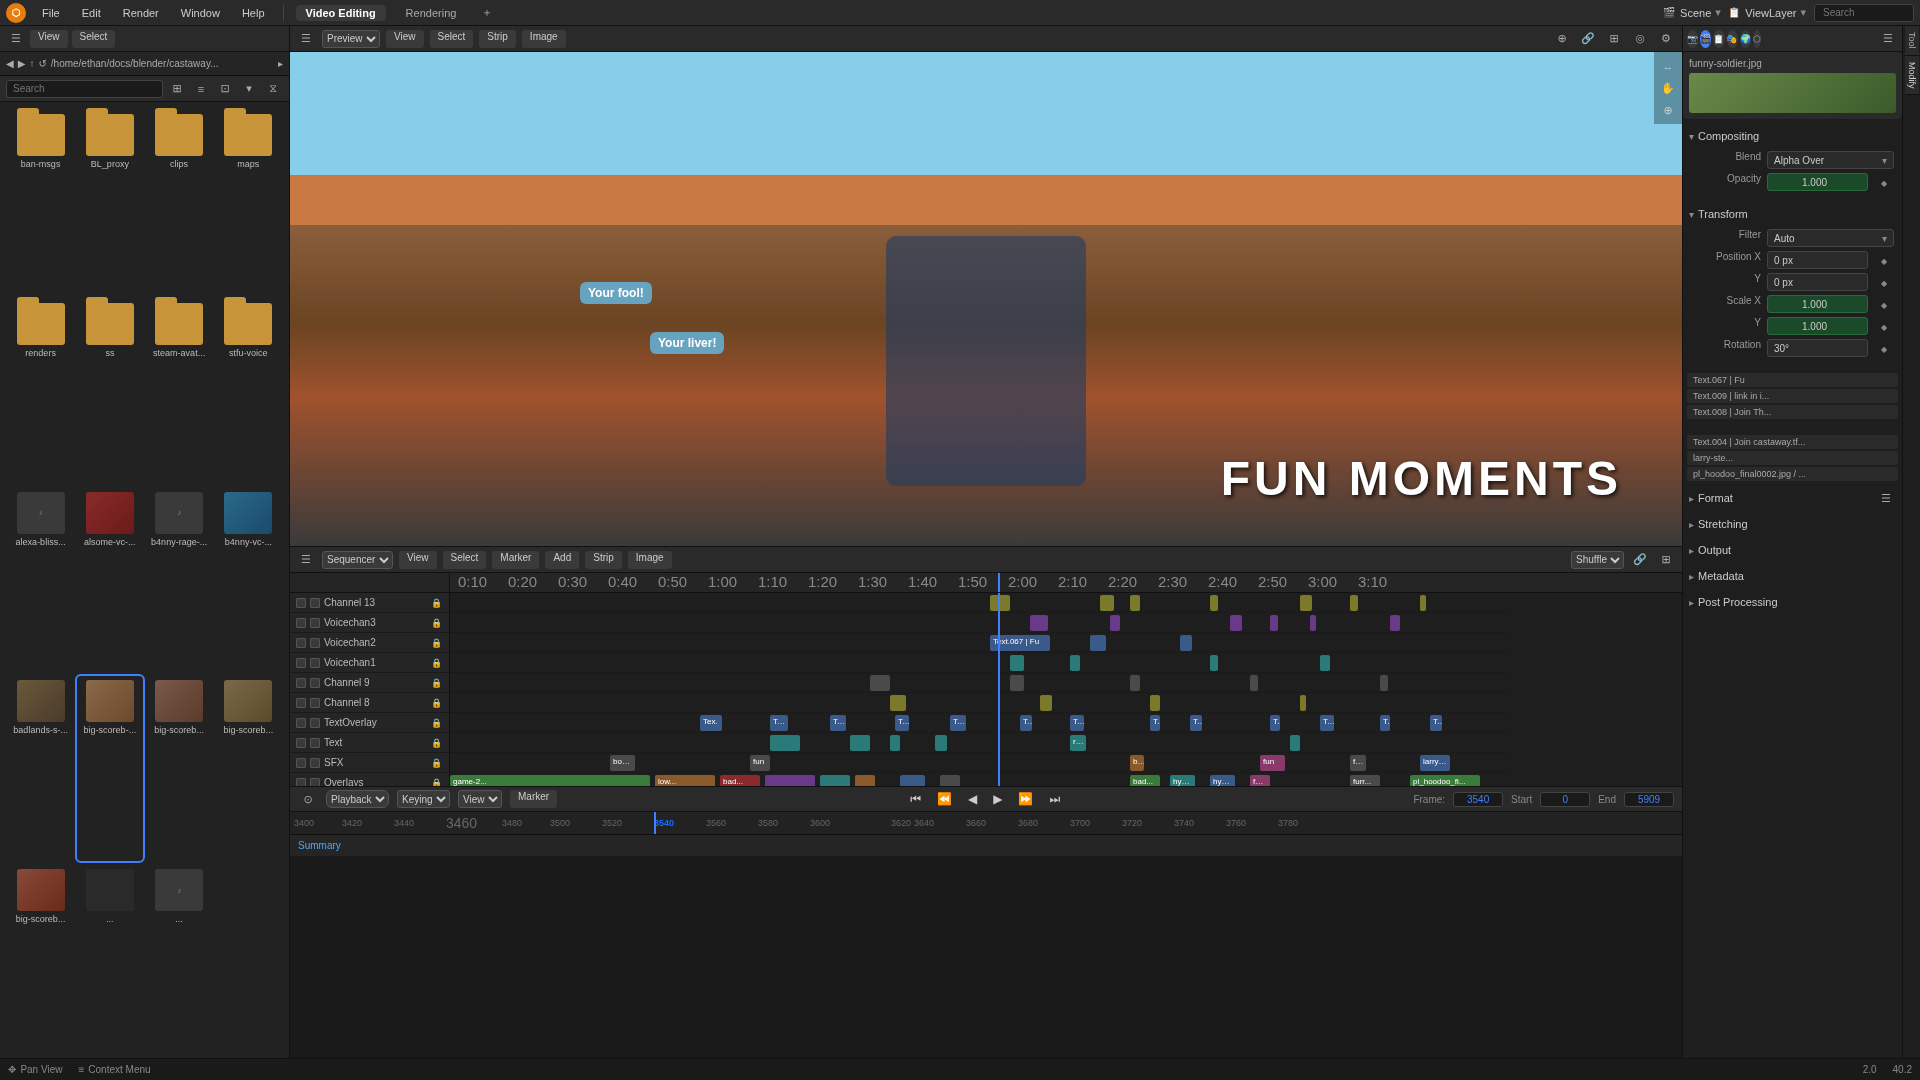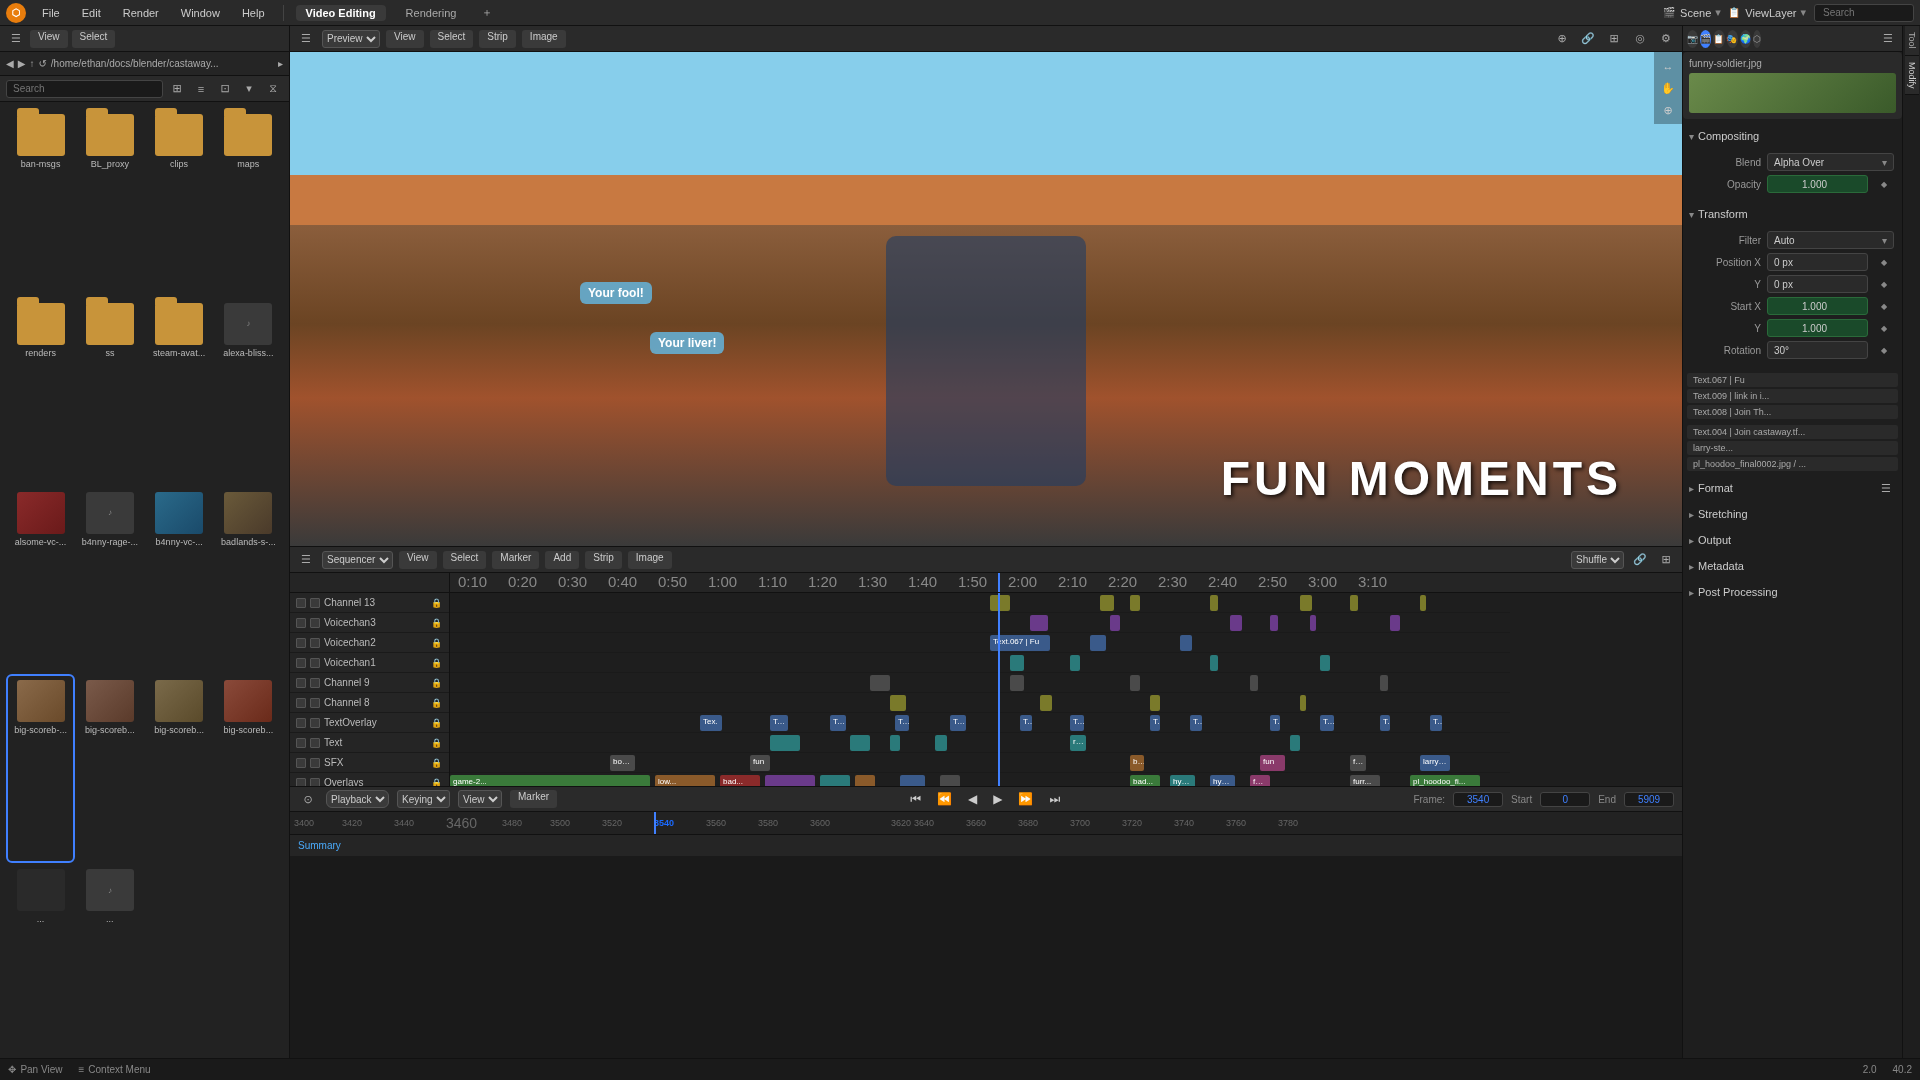--- a/index.html
+++ b/index.html
@@ -414,21 +414,21 @@
     }
 
     .props-arrow { color: #888; font-size: 10px; }
 
     .props-body {
       padding: 4px 8px;
     }
 
     .prop-row {
       display: flex;
-      align-items: center;
+      align-items: flex-start;
       height: 22px;
       gap: 6px;
     }
 
     .prop-label {
       width: 70px;
       font-size: 10px;
       color: #999;
       text-align: right;
     }
@@ -650,20 +650,24 @@
         <span class="file-label">renders</span>
       </div>
       <div class="file-item">
         <div class="folder-icon"></div>
         <span class="file-label">ss</span>
       </div>
       <div class="file-item">
         <div class="folder-icon"></div>
         <span class="file-label">steam-avat...</span>
       </div>
+      <div class="file-item">
+        <div class="folder-icon"></div>
+        <span class="file-label">stfu-voice</span>
+      </div>
 
       <div class="file-item">
         <div class="file-icon">♪</div>
         <span class="file-label">alexa-bliss...</span>
       </div>
       <div class="file-item">
         <div class="file-thumbnail" style="background:linear-gradient(135deg,#8a2a2a,#6a1a1a);"></div>
         <span class="file-label">alsome-vc-...</span>
       </div>
       <div class="file-item">
@@ -1110,21 +1114,21 @@
             <div class="toolbar-icon" style="font-size:8px;color:#888;">◆</div>
           </div>
           <div class="prop-row">
             <span class="prop-label">Y</span>
             <div class="prop-value">
               <span>0 px</span>
             </div>
             <div class="toolbar-icon" style="font-size:8px;color:#888;">◆</div>
           </div>
           <div class="prop-row">
-            <span class="prop-label">Start X</span>
+            <span class="prop-label">Scale X</span>
             <div class="prop-value prop-value-green">
               <span>1.000</span>
             </div>
             <div class="toolbar-icon" style="font-size:8px;color:#888;">◆</div>
           </div>
           <div class="prop-row">
             <span class="prop-label">Y</span>
             <div class="prop-value prop-value-green">
               <span>1.000</span>
             </div>
@@ -1140,21 +1144,21 @@
         </div>
       </div>
 
       <div style="padding:4px;">
         <div class="clip-list-item" style="padding:2px 6px;font-size:9px;color:#aaa;background:#2a2a2a;margin-bottom:2px;border-radius:2px;">
           <span>Text.067 | Fu</span>
         </div>
         <div class="clip-list-item" style="padding:2px 6px;font-size:9px;color:#aaa;background:#2a2a2a;margin-bottom:2px;border-radius:2px;">
           <span>Text.009 | link in i...</span>
         </div>
-        <div class="clip-list-item" style="padding:2px 6px;font-size:9px;color:#aaa;background:#2a2a2a;margin-bottom:6px;border-radius:2px;">
+        <div class="clip-list-item" style="padding:2px 6px;font-size:9px;color:#aaa;background:#2a2a2a;margin-bottom:16px;border-radius:2px;">
           <span>Text.008 | Join Th...</span>
         </div>
         <div class="clip-list-item" style="padding:2px 6px;font-size:9px;color:#aaa;background:#2a2a2a;margin-bottom:2px;border-radius:2px;">
           <span>Text.004 | Join castaway.tf...</span>
         </div>
         <div class="clip-list-item" style="padding:2px 6px;font-size:9px;color:#aaa;background:#2a2a2a;margin-bottom:2px;border-radius:2px;">
           <span>larry-ste...</span>
         </div>
         <div class="clip-list-item" style="padding:2px 6px;font-size:9px;color:#aaa;background:#2a2a2a;margin-bottom:2px;border-radius:2px;">
           <span>pl_hoodoo_final0002.jpg / ...</span>

